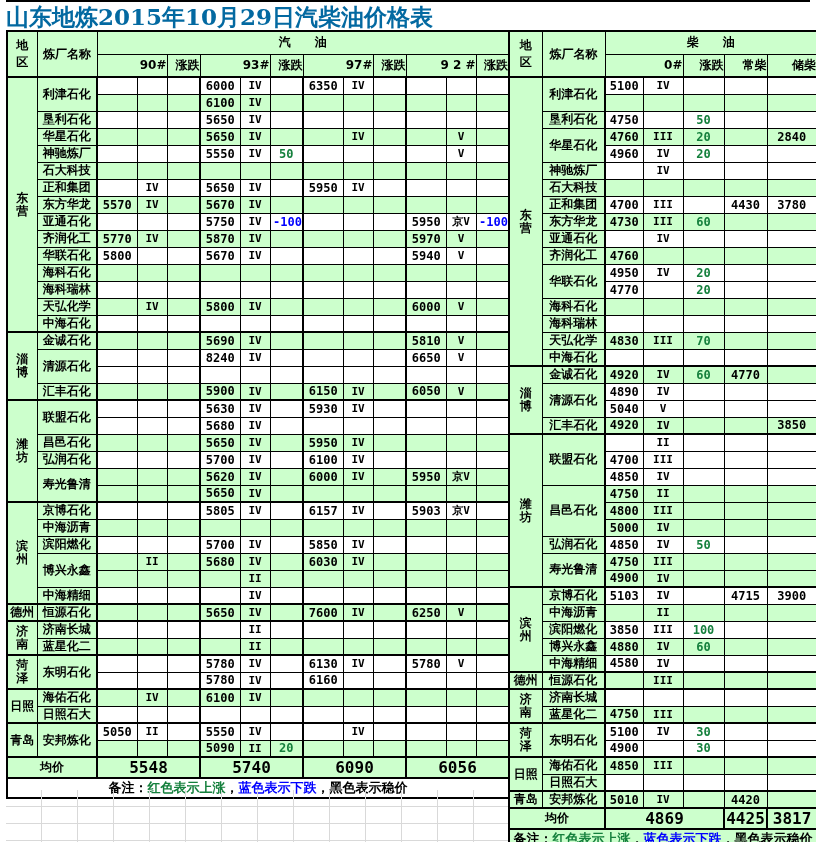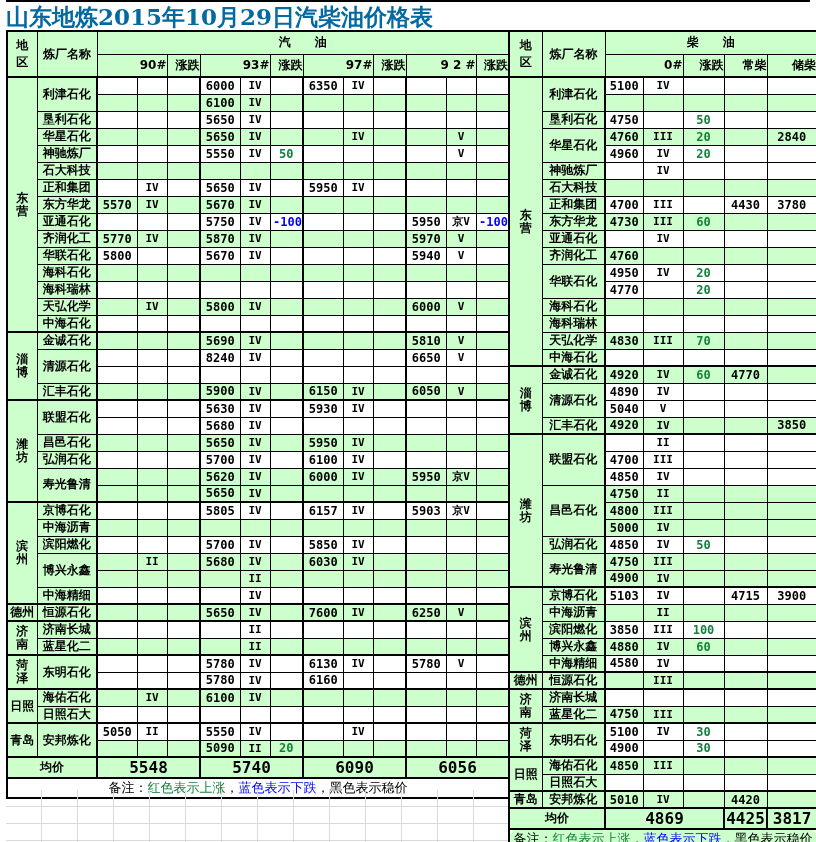--- a/index.html
+++ b/index.html
@@ -24,21 +24,21 @@
   tr.bg-g td.data{background:#ccffcc;}
   tr.bg-w td.data{background:#ffffff;}
   td.num,span.num{font-family:"DejaVu Sans Mono",monospace;font-weight:bold;font-size:12px;}
   td.spec{font-family:"DejaVu Sans Mono",monospace;font-weight:bold;font-size:11px;}
   .up{color:#15803d;}
   .dn{color:#0000ff;text-align:right;}
   td.bl{border-left:2px solid #000;}
   tr.rgn-top td{border-top:2px solid #000;}
   tr.avg-row td{border-top:2px solid #000;background:#ccffcc;font-weight:bold;font-size:12px;}
   tr.avg-row td.num{font-size:16px;}
-  tr.note-row td{border-top:2px solid #000;font-weight:normal;font-size:13px;background:#fff;border-radius:10px;}
+  tr.note-row td{border-top:2px solid #000;font-weight:bold;font-size:13px;background:#fff;}
   tr.note-row td.note-green{background:#ccffcc;}
   .ghost{position:absolute;left:6px;top:790px;width:502px;height:52px;
          background-image:
            repeating-linear-gradient(to bottom, transparent 0px, transparent 16px, #d9d9d9 16px, #d9d9d9 17px),
            repeating-linear-gradient(to right, transparent 0px, transparent 35px, #d9d9d9 35px, #d9d9d9 36px);}
 </style>
 </head>
 <body>
 
 <div class="canvas">

